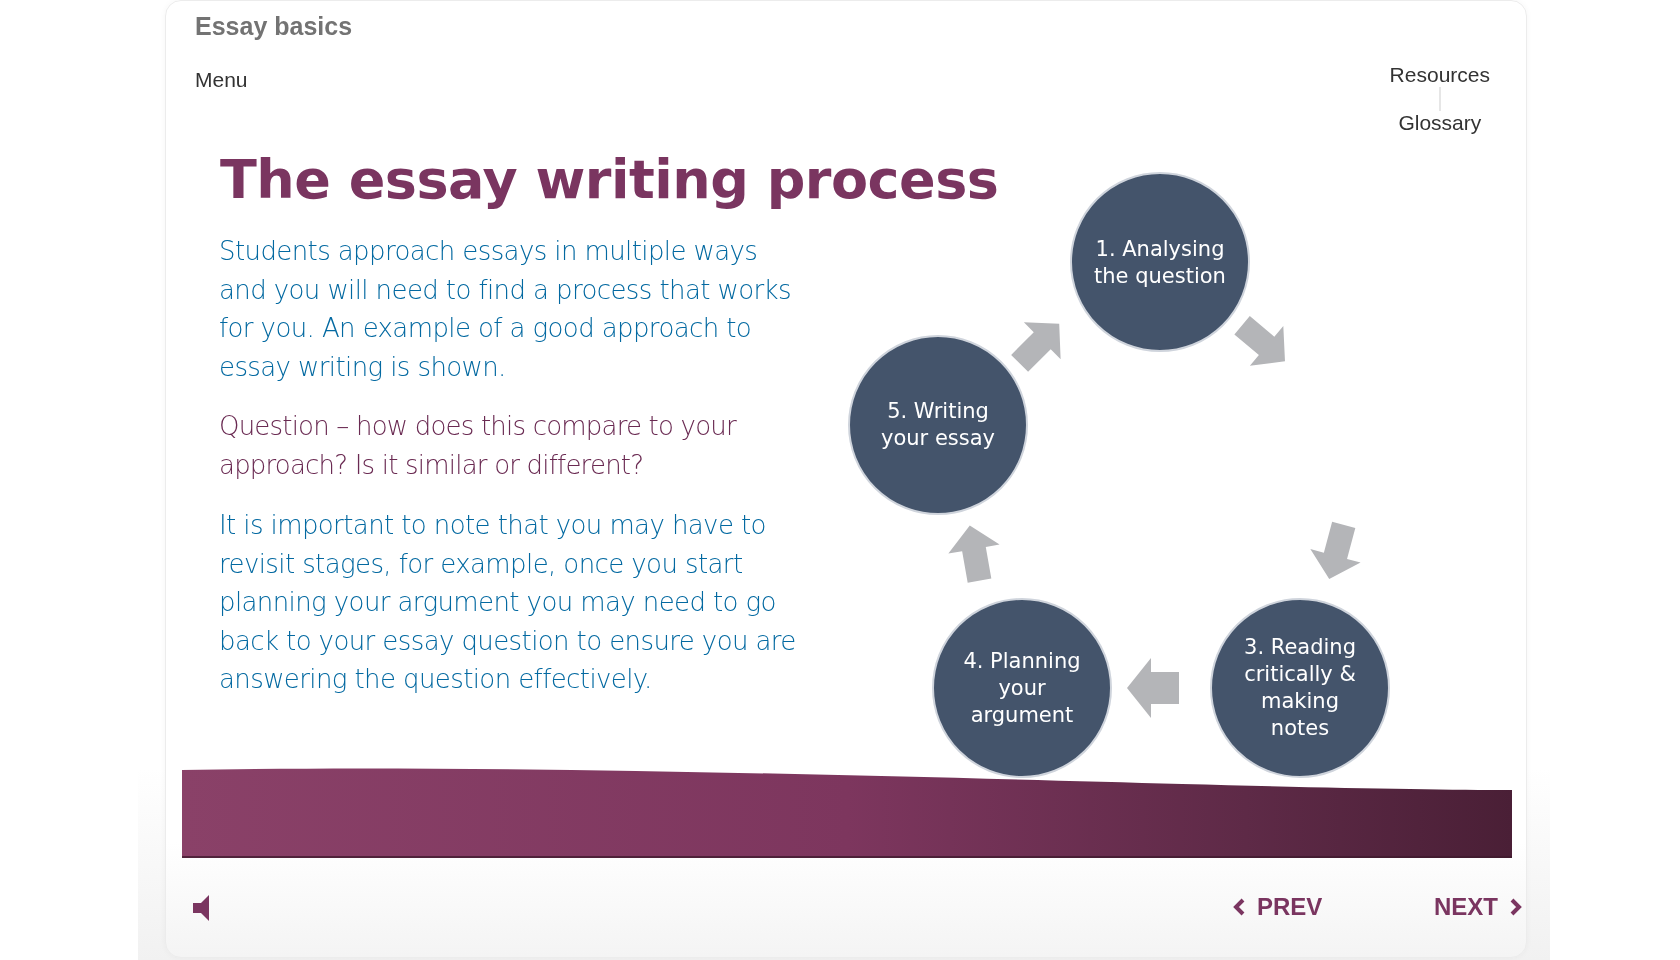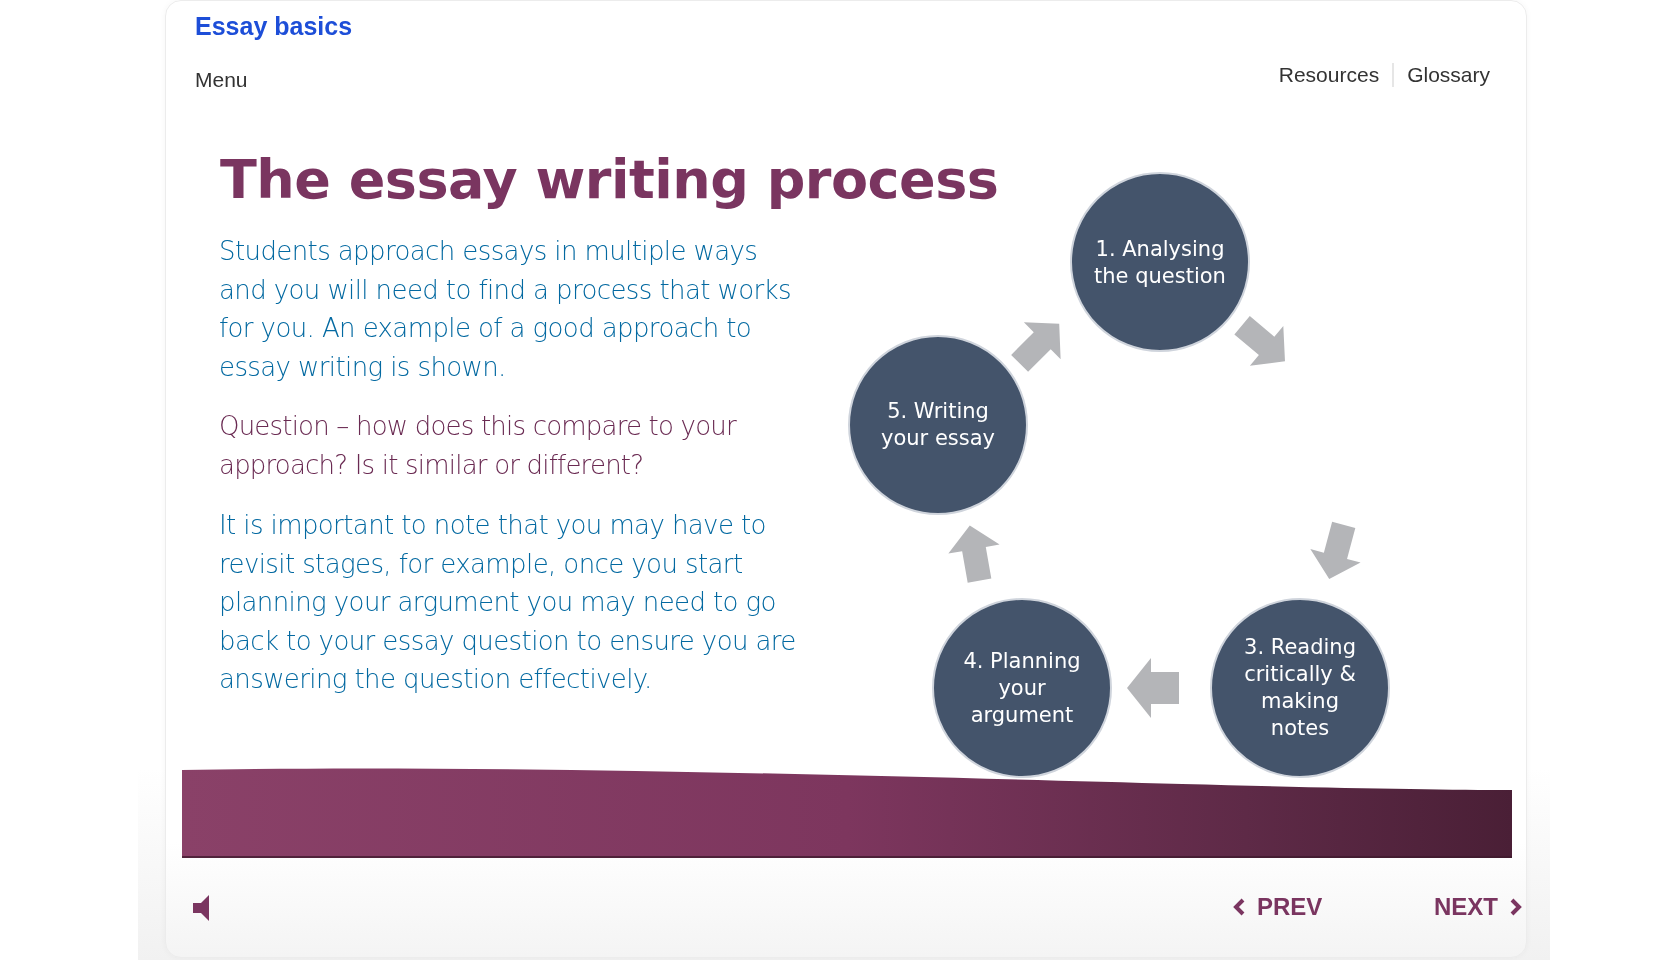--- a/index.html
+++ b/index.html
@@ -12,29 +12,29 @@
     }
     .card {
       position: absolute; left: 165px; top: 0; width: 1362px; height: 958px;
       background: linear-gradient(to bottom, #ffffff 0%, #ffffff 88%, #f4f4f4 100%);
       border: 1px solid #ececec; border-radius: 16px;
       box-shadow: 0 0 6px rgba(0,0,0,0.04);
     }
 
     .course-title {
       position: absolute; left: 195px; top: 12px;
-      font-size: 25px; font-weight: bold; color: #1d4ed8;
+      font-size: 25px; font-weight: bold; color: #737373;
     }
     .menu-link {
       position: absolute; left: 195px; top: 68px;
       font-size: 21px; color: #333333; cursor: pointer;
     }
     .top-links {
       position: absolute; right: 190px; top: 63px;
-      display: flex; align-items: center; font-size: 21px; color: #333333;
+      display: flex; align-items: center; font-size: 21px; color: #333333; flex-direction: column;
     }
     .top-links .link { cursor: pointer; }
     .top-links .sep { width: 2px; height: 24px; background: #e6e6e6; margin: 0 13px 0 13px; }
 
     .slide-heading {
       position: absolute; left: 220px; top: 148px;
       font-family: "DejaVu Sans", sans-serif; font-size: 54px; color: #7a3560;
       letter-spacing: -0.5px; white-space: nowrap;
     }
     .para {

